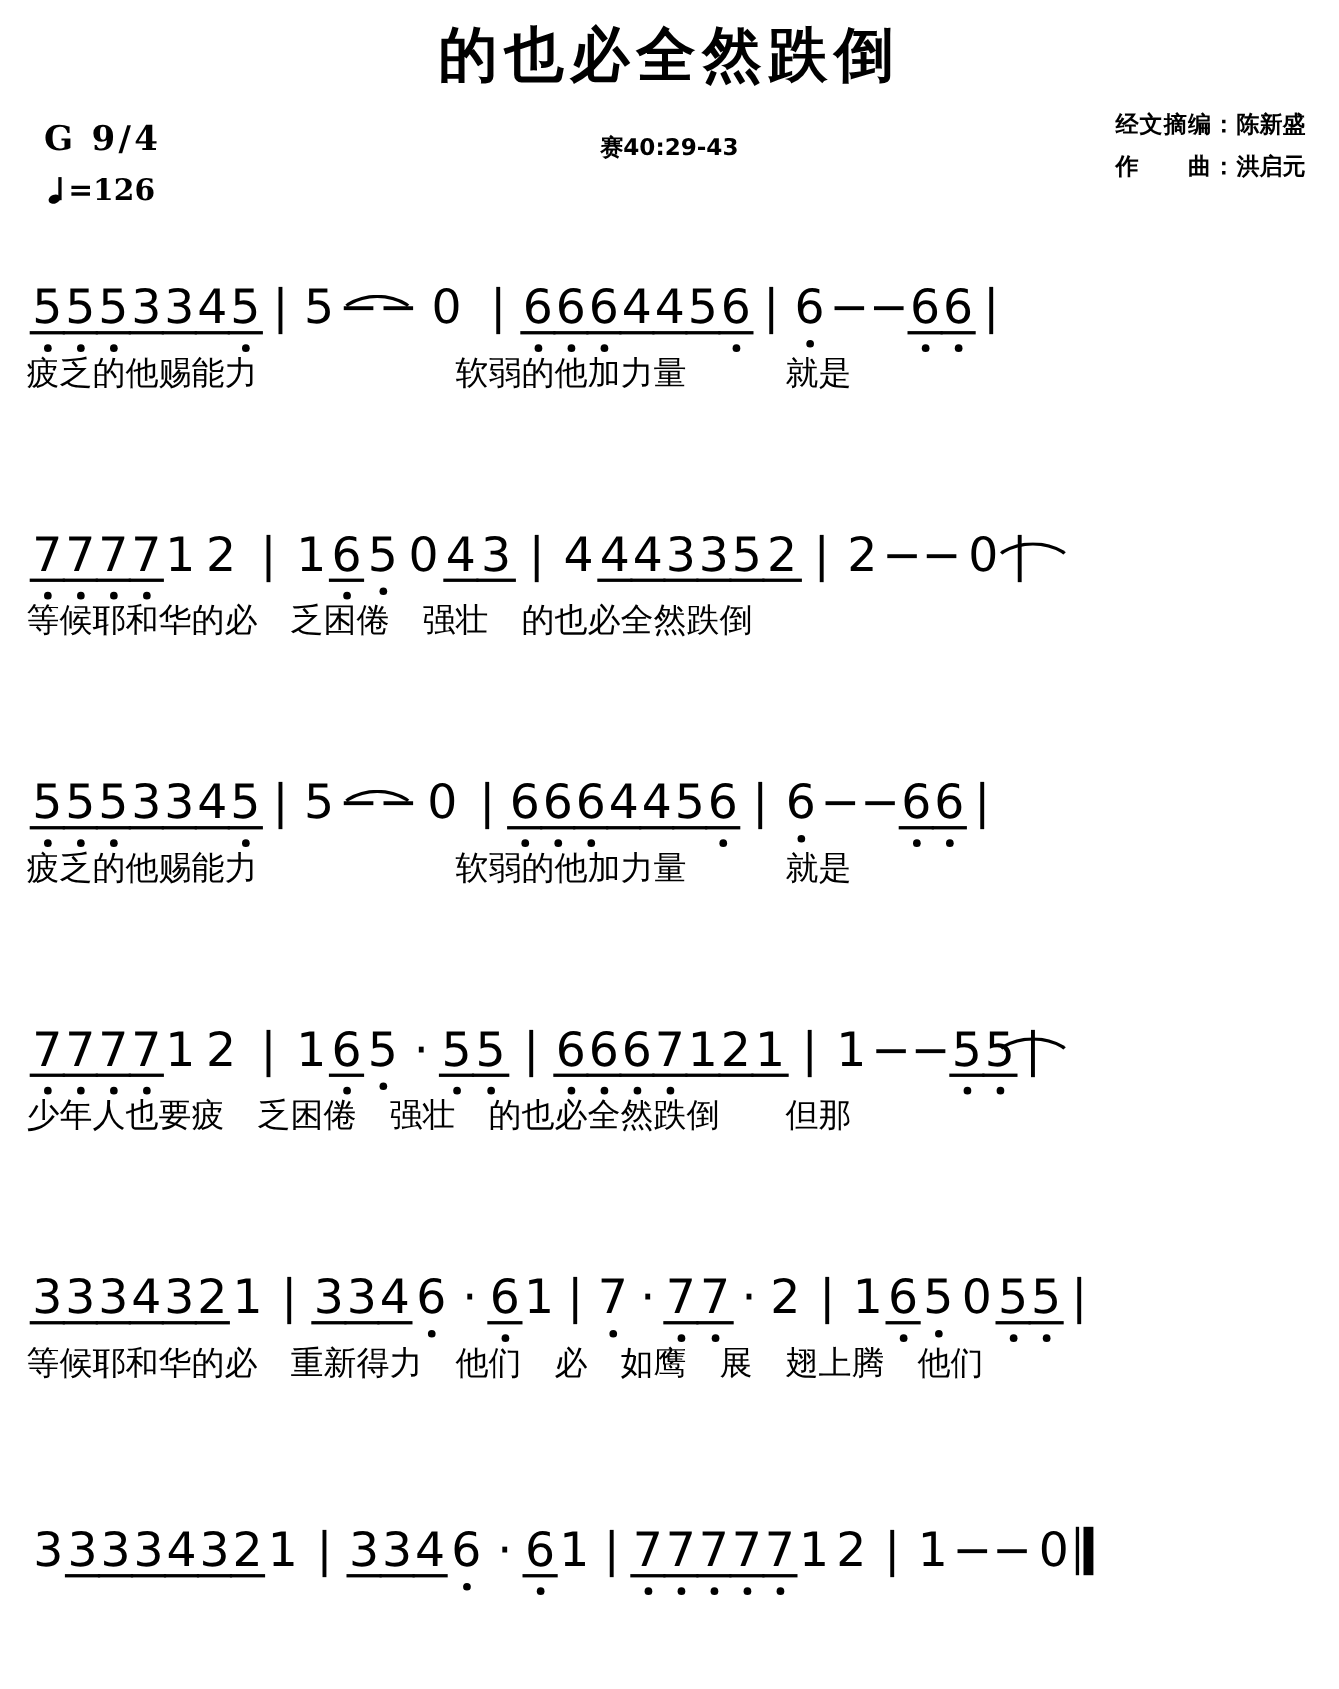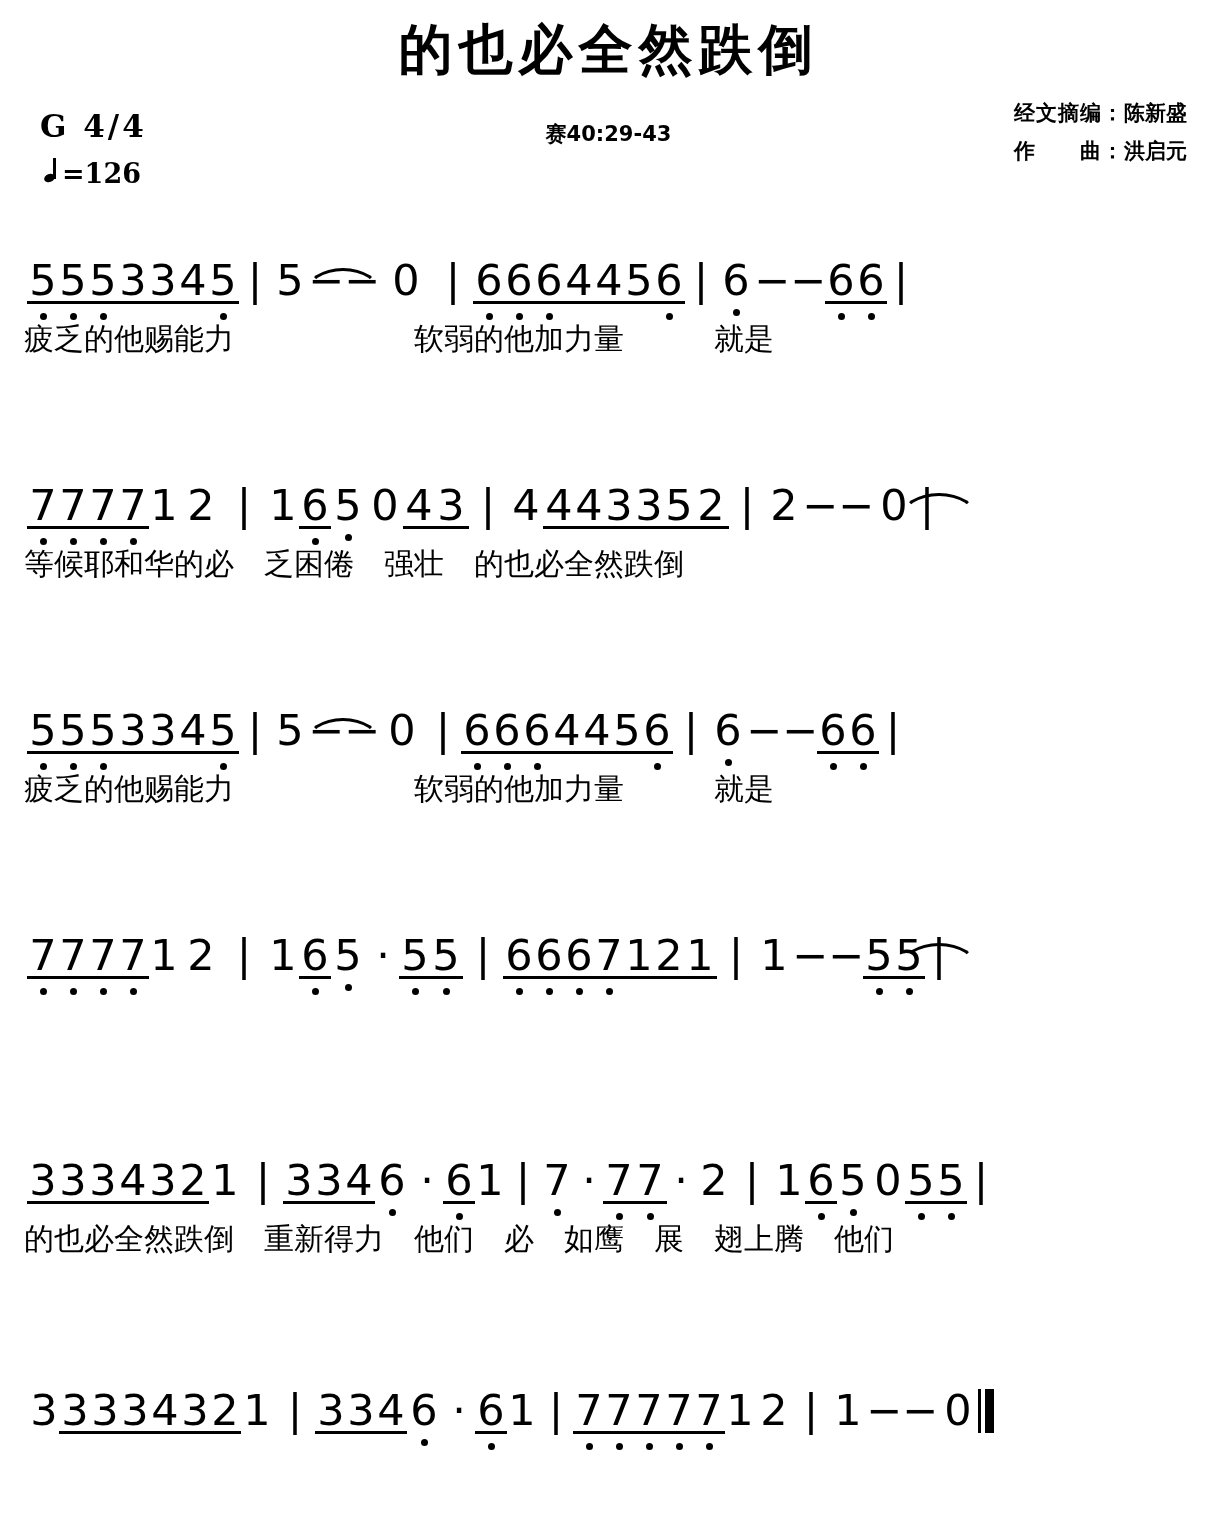--- a/index.html
+++ b/index.html
@@ -65,20 +65,21 @@
     letter-spacing: 3px;
   }
   .tempo {
     position: absolute;
     top: 158px;
     left: 44px;
     font-family: "DejaVu Serif", serif;
     font-weight: bold;
     font-size: 27px;
     display: flex;
+    align-items: center;
   }
   .quarter-note {
     display: inline-block;
     position: relative;
     width: 16px;
     height: 26px;
     margin-right: 2px;
   }
   .quarter-note .head {
     position: absolute;
@@ -199,21 +200,21 @@
 
   <div class="credits">
     <div class="credit-line">
       <span class="lbl">经文摘编：</span><span>陈新盛</span>
     </div>
     <div class="credit-line">
       <span class="lbl">作　　曲：</span><span>洪启元</span>
     </div>
   </div>
 
-  <div class="keysig">G  4/4</div>
+  <div class="keysig">G  9/4</div>
 
   <div class="tempo">
     <span class="quarter-note">
       <span class="head"></span>
         <span class="stem"></span>
     </span>
     <span>=126</span>
   </div>
 
   <div class="system" style="top:255px;">
@@ -238,27 +239,28 @@
       <span class="n u1 dl" style="width:30px">5</span><span class="n u1 dl" style="width:30px">5</span><span class="n u1 dl" style="width:30px">5</span><span class="n u1" style="width:30px">3</span><span class="n u1" style="width:30px">3</span><span class="n u1" style="width:30px">4</span><span class="n u1 dl" style="width:30px">5</span><span class="bar sp" style="width:34px;text-align:center">|</span><span class="n" style="width:36px">5</span><span class="n" style="width:36px">−</span><span class="n" style="width:36px">−</span><span class="n" style="width:44px">0</span><span class="bar sp" style="width:38px;text-align:center">|</span><span class="n u1 dl" style="width:30px">6</span><span class="n u1 dl" style="width:30px">6</span><span class="n u1 dl" style="width:30px">6</span><span class="n u1" style="width:30px">4</span><span class="n u1" style="width:30px">4</span><span class="n u1" style="width:30px">5</span><span class="n u1 dl" style="width:30px">6</span><span class="bar sp" style="width:38px;text-align:center">|</span><span class="n dl" style="width:36px">6</span><span class="n" style="width:36px">−</span><span class="n" style="width:36px">−</span><span class="n u1 dl" style="width:30px">6</span><span class="n u1 dl" style="width:30px">6</span><span class="bar sp" style="width:30px;text-align:center">|</span>
     </div>
     <div class="lyrics-row">疲乏的他赐能力　　　　　　软弱的他加力量　　　就是</div>
   </div>
 
   <div class="system" style="top:930px;">
     <div class="notes-row">
       <span class="tie" style="left:900px; top:13px; width:72px;"></span>
       <span class="n u1 dl" style="width:30px">7</span><span class="n u1 dl" style="width:30px">7</span><span class="n u1 dl" style="width:30px">7</span><span class="n u1 dl" style="width:30px">7</span><span class="n" style="width:32px">1</span><span class="n" style="width:42px">2</span><span class="bar sp" style="width:44px;text-align:center">|</span><span class="n" style="width:34px">1</span><span class="n u1 dl" style="width:30px">6</span><span class="n dl" style="width:36px">5</span><span class="n" style="width:34px">·</span><span class="n u1 dl" style="width:30px">5</span><span class="n u1 dl" style="width:32px">5</span><span class="bar sp" style="width:42px;text-align:center">|</span><span class="n u1 dl" style="width:30px">6</span><span class="n u1 dl" style="width:30px">6</span><span class="n u1 dl" style="width:30px">6</span><span class="n u1 dl" style="width:30px">7</span><span class="n u1" style="width:30px">1</span><span class="n u1" style="width:30px">2</span><span class="n u1" style="width:32px">1</span><span class="bar sp" style="width:40px;text-align:center">|</span><span class="n" style="width:36px">1</span><span class="n" style="width:36px">−</span><span class="n" style="width:36px">−</span><span class="n u1 dl" style="width:30px">5</span><span class="n u1 dl" style="width:30px">5</span><span class="bar sp" style="width:30px;text-align:center">|</span>
     </div>
+    <div class="lyrics-row">少年人也要疲　乏困倦　强壮　的也必全然跌倒　　但那</div>
   </div>
 
   <div class="system" style="top:1155px;">
     <div class="notes-row">
       <span class="n u1" style="width:30px">3</span><span class="n u1" style="width:30px">3</span><span class="n u1" style="width:30px">3</span><span class="n u1" style="width:30px">4</span><span class="n u1" style="width:30px">3</span><span class="n u1" style="width:30px">2</span><span class="n" style="width:34px">1</span><span class="bar sp" style="width:42px;text-align:center">|</span><span class="n u1" style="width:30px">3</span><span class="n u1" style="width:30px">3</span><span class="n u1" style="width:30px">4</span><span class="n dl" style="width:36px">6</span><span class="n" style="width:34px">·</span><span class="n u1 dl" style="width:30px">6</span><span class="n" style="width:32px">1</span><span class="bar sp" style="width:34px;text-align:center">|</span><span class="n dl" style="width:34px">7</span><span class="n" style="width:30px">·</span><span class="n u1 dl" style="width:30px">7</span><span class="n u1 dl" style="width:32px">7</span><span class="n" style="width:30px">·</span><span class="n" style="width:36px">2</span><span class="bar sp" style="width:40px;text-align:center">|</span><span class="n" style="width:34px">1</span><span class="n u1 dl" style="width:30px">6</span><span class="n dl" style="width:34px">5</span><span class="n" style="width:36px">0</span><span class="n u1 dl" style="width:30px">5</span><span class="n u1 dl" style="width:30px">5</span><span class="bar sp" style="width:30px;text-align:center">|</span>
     </div>
-    <div class="lyrics-row">的也必全然跌倒　重新得力　他们　必　如鹰　展　翅上腾　他们</div>
+    <div class="lyrics-row">等候耶和华的必　重新得力　他们　必　如鹰　展　翅上腾　他们</div>
   </div>
 
   <div class="system" style="top:1385px;">
     <div class="notes-row">
       <span class="n" style="width:32px">3</span><span class="n u1" style="width:30px">3</span><span class="n u1" style="width:30px">3</span><span class="n u1" style="width:30px">3</span><span class="n u1" style="width:30px">4</span><span class="n u1" style="width:30px">3</span><span class="n u1" style="width:30px">2</span><span class="n" style="width:34px">1</span><span class="bar sp" style="width:42px;text-align:center">|</span><span class="n u1" style="width:30px">3</span><span class="n u1" style="width:30px">3</span><span class="n u1" style="width:30px">4</span><span class="n dl" style="width:36px">6</span><span class="n" style="width:34px">·</span><span class="n u1 dl" style="width:30px">6</span><span class="n" style="width:32px">1</span><span class="bar sp" style="width:36px;text-align:center">|</span><span class="n u1 dl" style="width:30px">7</span><span class="n u1 dl" style="width:30px">7</span><span class="n u1 dl" style="width:30px">7</span><span class="n u1 dl" style="width:30px">7</span><span class="n u1 dl" style="width:30px">7</span><span class="n" style="width:32px">1</span><span class="n" style="width:36px">2</span><span class="bar sp" style="width:38px;text-align:center">|</span><span class="n" style="width:36px">1</span><span class="n" style="width:36px">−</span><span class="n" style="width:36px">−</span><span class="n" style="width:40px">0</span><span class="endbar"></span>
     </div>
   </div>
 
 </div>
 

